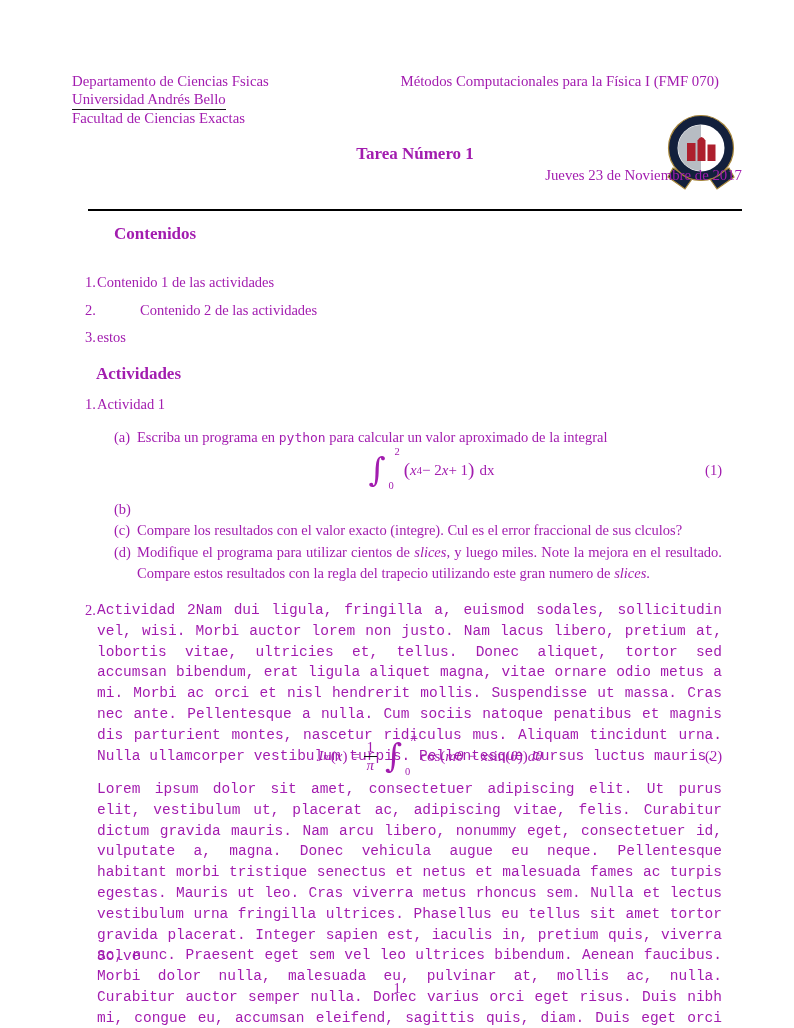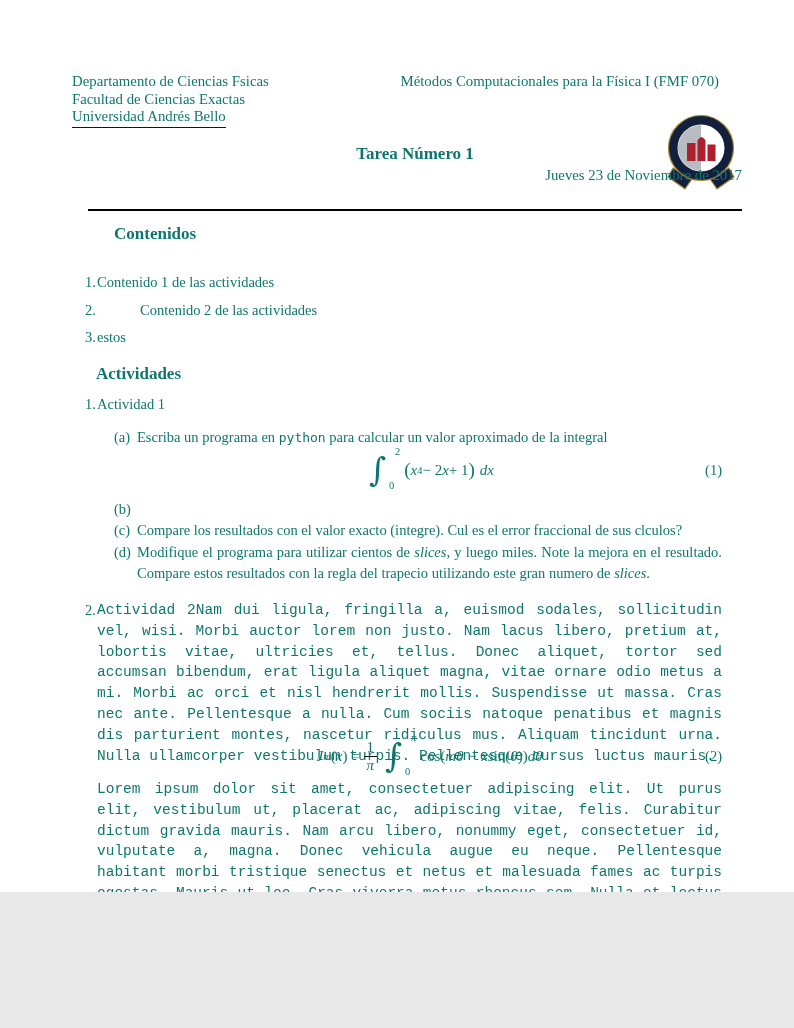--- a/index.html
+++ b/index.html
@@ -1,21 +1,21 @@
 <!DOCTYPE html>
 <html><head>
 <meta charset="utf-8">
 <style>
   html,body{margin:0;padding:0;background:#e8e8e8;}
   .page{
     position:relative;
-    width:794px;height:892px;
+    width:794px;height:1028px;
     background:#ffffff;
     font-family:"Liberation Serif", serif;
-    color:#0f766e;
+    color:#a21caf;
     overflow:hidden;
   }
   .abs{position:absolute;}
   .t{font-size:14.5px;line-height:20.8px;}
   .just{text-align:justify;hyphens:none;}
   .it{font-style:italic;}
   .code{font-family:"DejaVu Sans Mono","Liberation Mono",monospace;font-size:13px;}
   
   .hdr-left{left:72px;top:73px;font-size:14.8px;line-height:17.6px;}
   .hdr-left .u{display:inline-block;border-bottom:1.2px solid #151515;padding-bottom:1px;}
@@ -38,35 +38,35 @@
   .eq-inner{position:absolute;left:0;right:0;top:0;bottom:0;display:flex;align-items:center;justify-content:center;font-size:15px;}
   .eq-tag{position:absolute;right:0;top:50%;transform:translateY(-50%);font-size:14.5px;}
   .int-wrap{position:relative;display:inline-block;padding:0 16px 0 2px;margin:0 2px;}
   .int-sign{font-family:"DejaVu Serif",serif;font-size:33px;line-height:44px;}
   .int-sup{position:absolute;top:-1px;right:2px;font-size:10.5px;line-height:10px;}
   .int-sub{position:absolute;bottom:1px;right:8px;font-size:10.5px;line-height:10px;}
   .mi{font-style:italic;}
   .paren{font-size:19px;vertical-align:-1px;}
   sup.msup{font-size:10.5px;vertical-align:6px;}
   sub.msub{font-size:10.5px;vertical-align:-3px;font-style:italic;}
-  .dx{font-style:italic;margin-left:5px;}
+  .dx{margin-left:5px;}
   .frac{display:inline-block;vertical-align:-11px;text-align:center;margin:0 4px;}
   .frac .fnum{display:block;padding:0 3px 1px;border-bottom:1px solid #151515;line-height:15px;}
   .frac .fden{display:block;padding-top:1px;line-height:15px;}
   .footer-num{top:980px;left:0;width:794px;text-align:center;font-size:14.5px;}
 </style>
 </head>
 <body>
 
 <div class="page">
 
   <div class="abs hdr-left">
     <div>Departamento de Ciencias Fsicas</div>
+    <div><span class="u">Universidad Andrés Bello</span></div>
     <div>Facultad de Ciencias Exactas</div>
-    <div><span class="u">Universidad Andrés Bello</span></div>
   </div>
 
   <div class="abs hdr-right">Métodos Computacionales para la Física I (FMF 070)</div>
 
   <div class="abs logo">
     <svg width="74" height="78" viewBox="0 0 74 78">
       <g>
         <polygon points="9,54 28,65 21,75 4,63" fill="#13203c" stroke="#a8873b" stroke-width="1.2"></polygon>
         <polygon points="65,54 46,65 53,75 70,63" fill="#13203c" stroke="#a8873b" stroke-width="1.2"></polygon>
       </g>

